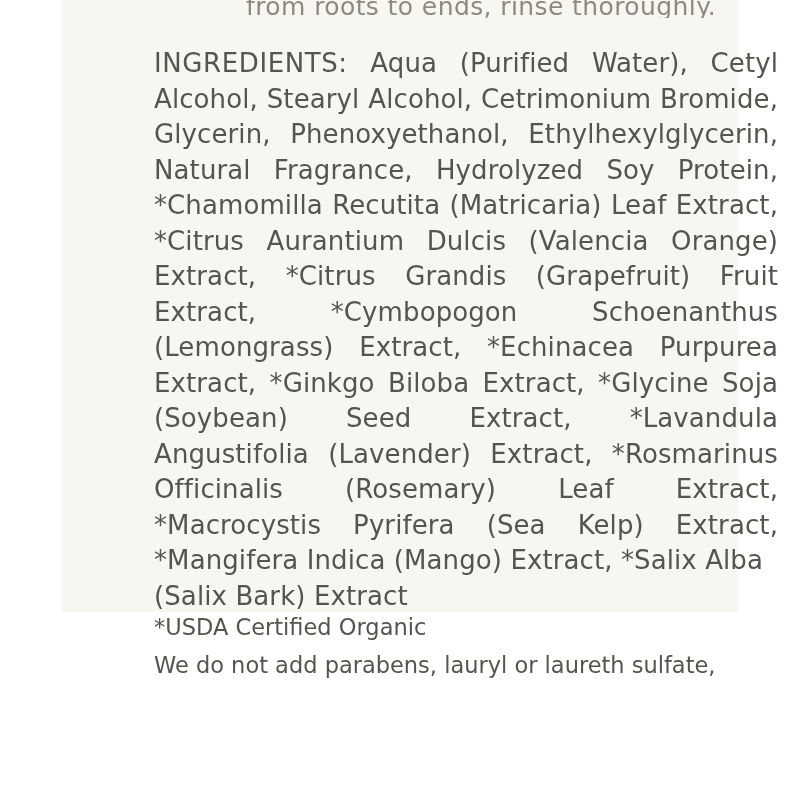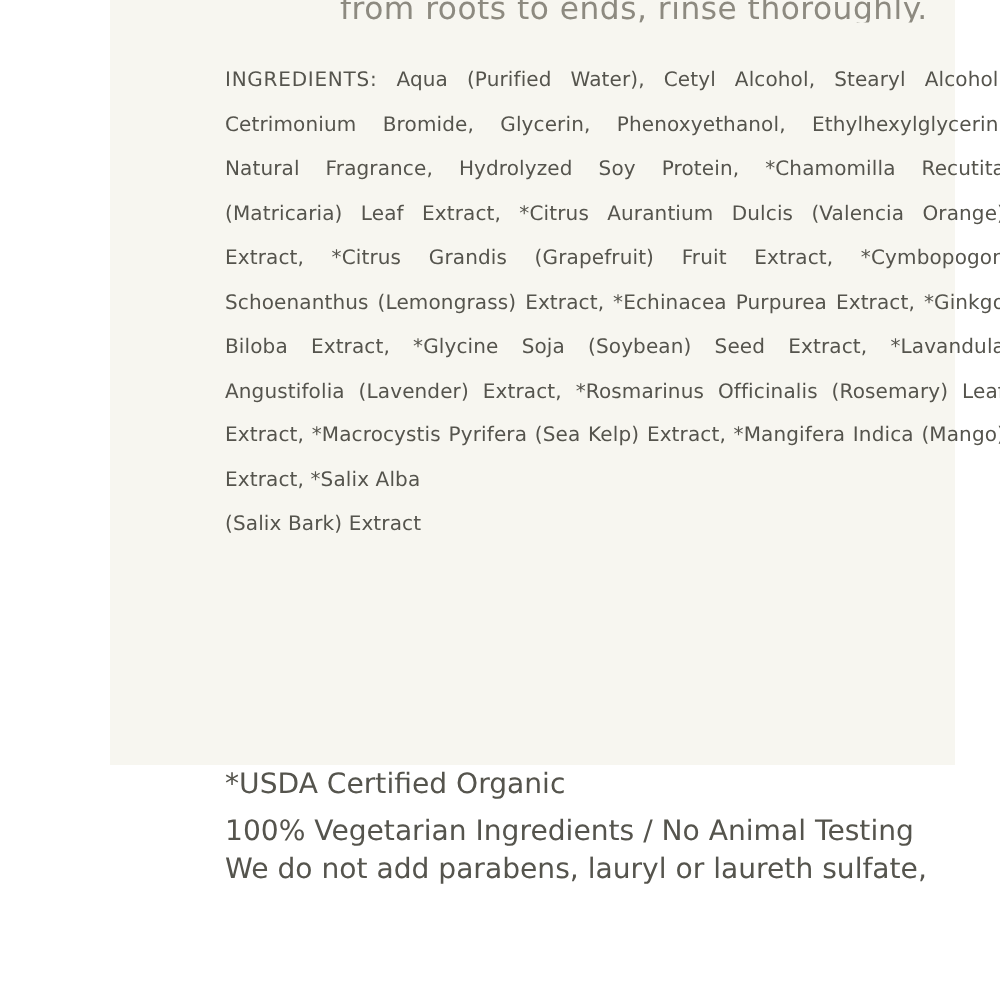--- a/index.html
+++ b/index.html
@@ -14,21 +14,20 @@
     overflow: hidden;
   }
   .label-panel {
     position: absolute;
     left: 62px;
     top: 0;
     width: 676px;
     height: 612px;
     background: #f7f6f0;
     box-sizing: border-box;
-    margin-left: 26px;
   }
   .left-strip {
     position: absolute;
     left: 0;
     top: 0;
     width: 62px;
     height: 800px;
     background: #ffffff;
   }
   .right-strip {
@@ -56,21 +55,21 @@
     color: #8d8a80;
     font-size: 25px;
     letter-spacing: 0.4px;
     white-space: nowrap;
   }
   .ingredients-block {
     position: absolute;
     left: 0;
     top: 46px;
     width: 624px;
-    font-size: 16px;
+    font-size: 26px;
     line-height: 35.5px;
     text-align: justify;
     color: #55544d;
     letter-spacing: 0.1px;
   }
   .ingredients-block .heading {
     letter-spacing: 0.6px;
   }
   .ingredients-block .body-last {
     text-align: left;
@@ -104,18 +103,17 @@
 
     <div class="ingredients-block">
       <span class="heading">INGREDIENTS:</span>
       <span>Aqua (Purified Water), Cetyl Alcohol, Stearyl Alcohol, Cetrimonium Bromide, Glycerin, Phenoxyethanol, Ethylhexylglycerin, Natural Fragrance, Hydrolyzed Soy Protein, *Chamomilla Recutita (Matricaria) Leaf Extract, *Citrus Aurantium Dulcis (Valencia Orange) Extract, *Citrus Grandis (Grapefruit) Fruit Extract, *Cymbopogon Schoenanthus (Lemongrass) Extract, *Echinacea Purpurea Extract, *Ginkgo Biloba Extract, *Glycine Soja (Soybean) Seed Extract, *Lavandula Angustifolia (Lavender) Extract, *Rosmarinus Officinalis (Rosemary) Leaf Extract, *Macrocystis Pyrifera (Sea Kelp) Extract, *Mangifera Indica (Mango) Extract, *Salix Alba</span>
       <div class="body-last">(Salix Bark) Extract</div>
     </div>
 
     <div class="footnotes">
       <div class="line">*USDA Certified Organic</div>
       <div class="gap"></div>
-      <div class="line">100% Vegetarian Ingredients / No Animal Testing</div>
       <div class="line">We do not add parabens, lauryl or laureth sulfate,</div>
     </div>
 
   </div>
 </div>
 
 </body></html>

